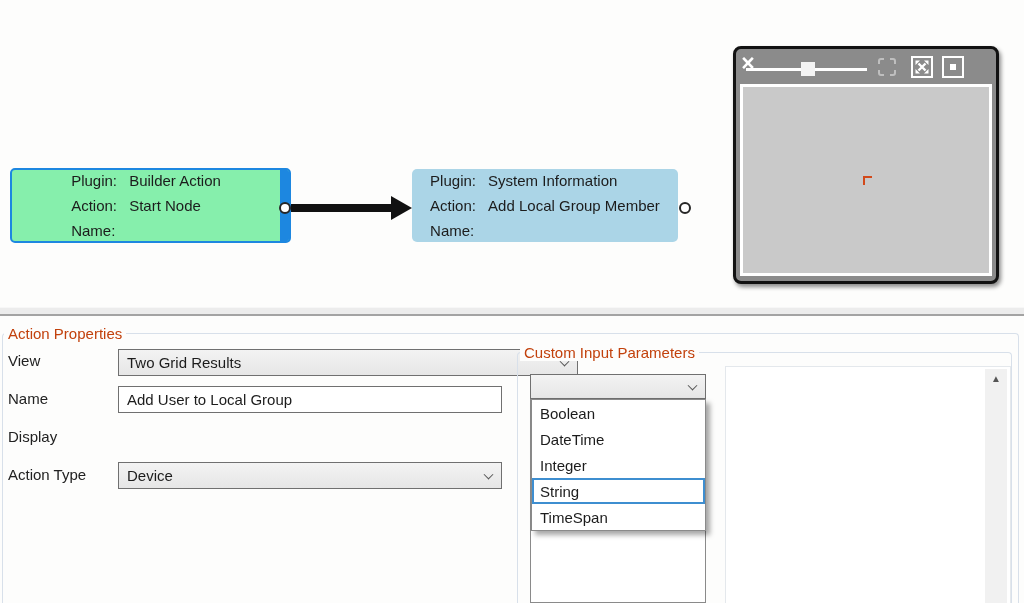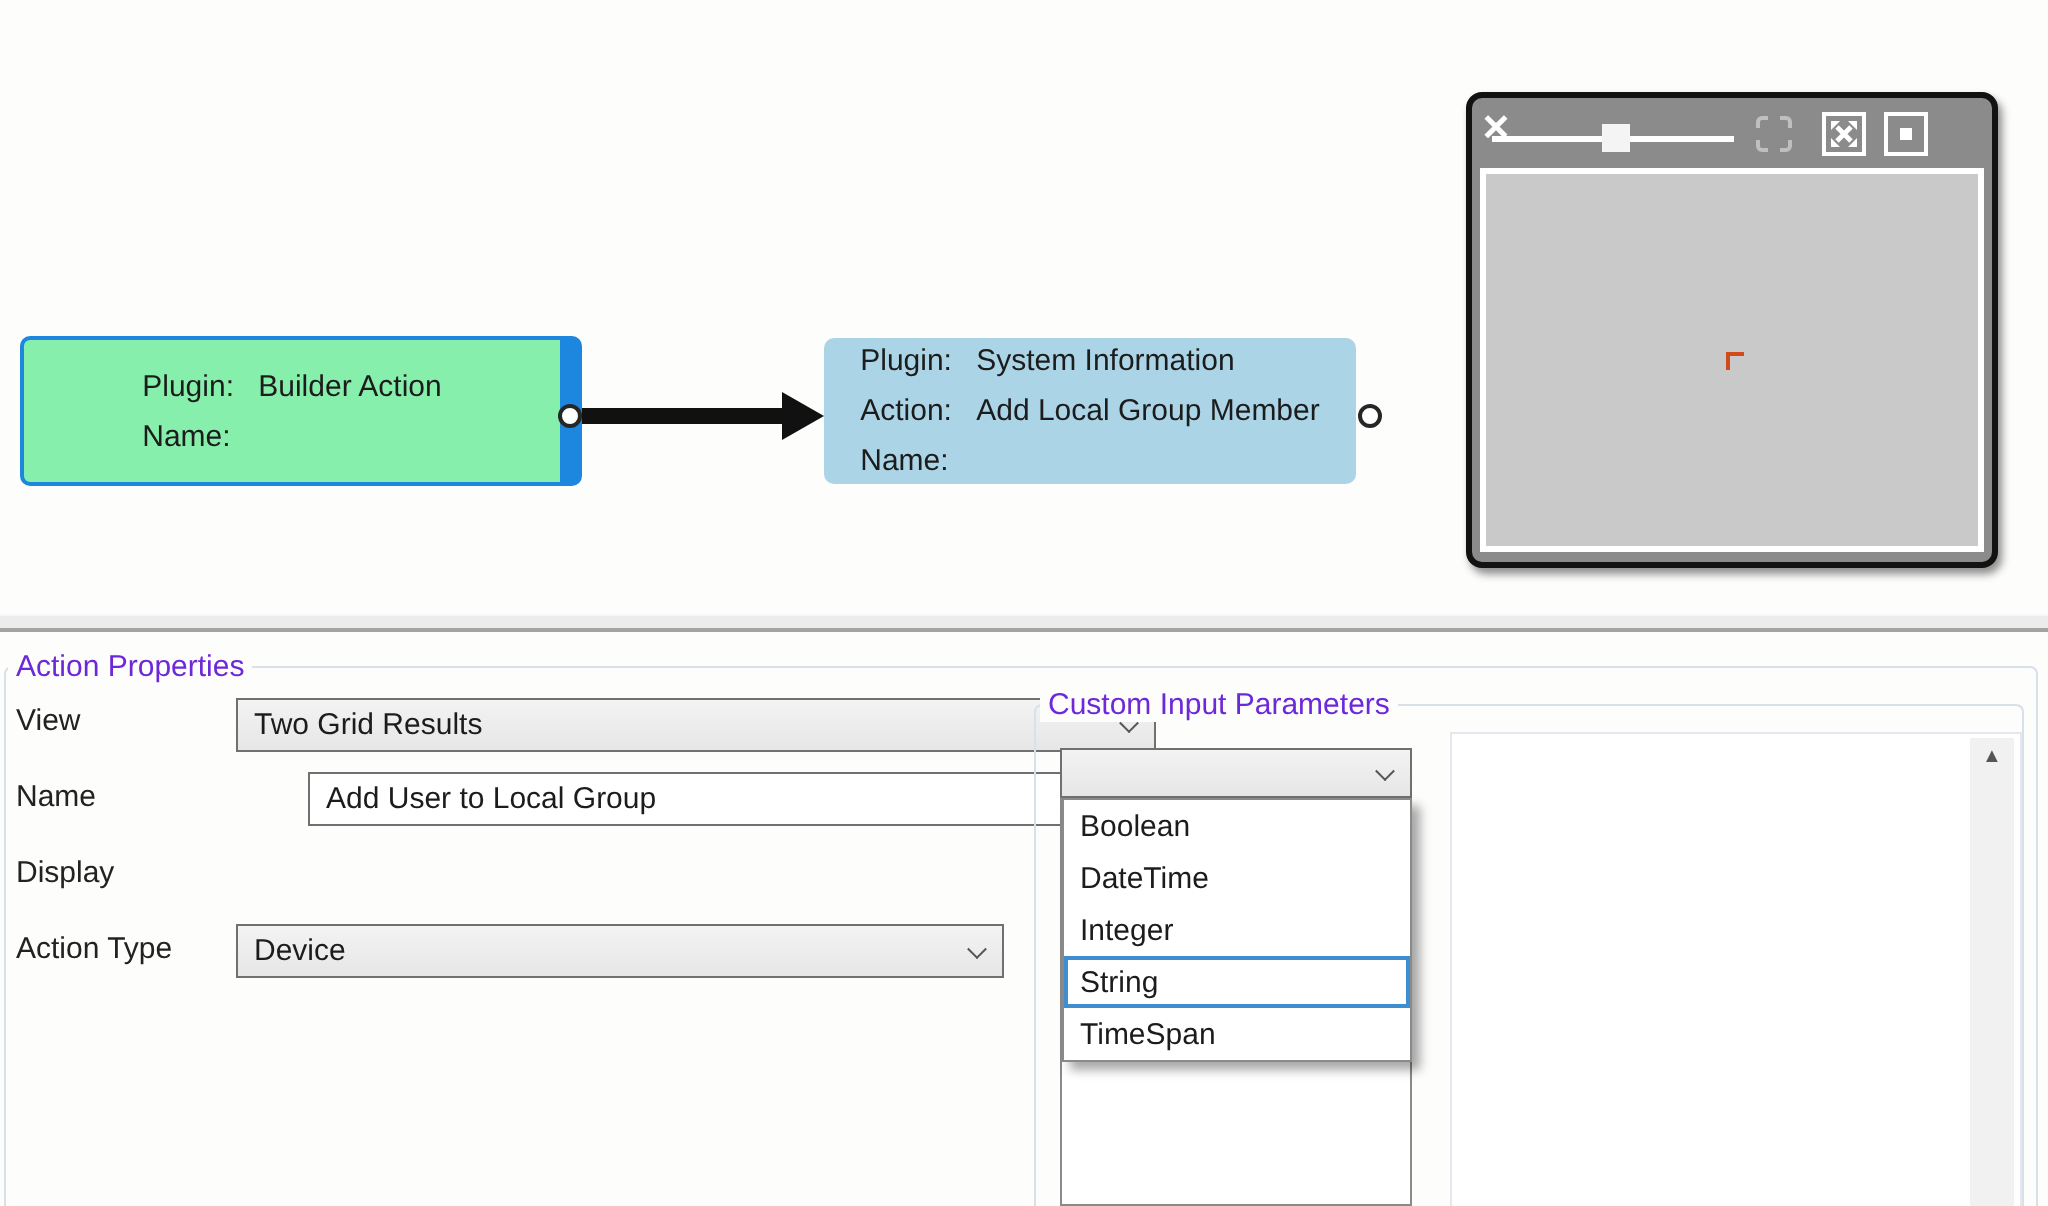--- a/index.html
+++ b/index.html
@@ -45,37 +45,37 @@
   #splitter { position:absolute; left:0; top:307px; width:1024px; height:9px;
               background:#ececec; border-top:1px solid #f7f7f7; border-bottom:2px solid #a3a3a3;
               cursor:row-resize; }
 
   
   .groupbox { position:absolute; border:1px solid #d8e0ea; border-bottom:none;
               border-radius:4px 4px 0 0; }
   #ap-group  { left:2px;   top:333px; width:1017px; height:270px; }
   #cip-group { left:517px; top:352px; width:495px;  height:251px; }
   .group-title { position:absolute; background:#fdfdfc; padding:0 4px; font-size:15px;
-                 color:#6d28d9; white-space:nowrap; }
+                 color:#c2410c; white-space:nowrap; }
   #ap-title  { left:4px;   top:325px; }
   #cip-title { left:520px; top:344px; }
 
   
   .flabel { position:absolute; left:8px; font-size:15px; color:#222; }
   .combo { position:absolute; border:1px solid #707070;
            background:linear-gradient(#f3f3f3,#e6e6e6);
            display:flex; align-items:center; padding:0 26px 0 8px; font-size:15px;
            cursor:default; }
   .textbox { position:absolute; border:1px solid #707070; background:#fff;
              font-size:15px; font-family:inherit; padding:0 8px; color:#1c1c1c; }
   .chev { position:absolute; right:9px; top:50%; width:7px; height:7px;
           border-right:1.6px solid #555; border-bottom:1.6px solid #555;
           transform:translateY(-70%) rotate(45deg); }
   #view-combo   { left:118px; top:349px; width:460px; height:27px;text-align:center; }
-  #name-input   { left:118px; top:386px; width:384px; height:27px;margin-left:36px; }
+  #name-input   { left:118px; top:386px; width:384px; height:27px; }
   #display-combo{ left:118px; top:423px; width:384px; height:27px; }
   #atype-combo  { left:118px; top:462px; width:384px; height:27px; }
   #view-label   { top:352px; } #name-label { top:390px; }
   #display-label{ top:428px; } #atype-label{ top:466px; }
 
   
   #ptype-combo { left:530px; top:374px; width:176px; height:25px; }
   #param-list  { position:absolute; left:530px; top:399px; width:176px; height:204px;
                  background:#fff; border:1px solid #8a8a8a; }
   #ptype-dropdown { position:absolute; left:531px; top:399px; width:175px;
@@ -94,20 +94,21 @@
 </style>
 </head>
 <body>
 
 <div id="screen">
 
   <div class="node" id="node-left">
     <div class="sel-strip"></div>
     <div class="node-text">
       <div class="nrow"><span class="nlabel">Plugin:</span><span>Builder Action</span></div>
+      <div class="nrow"><span class="nlabel">Action:</span><span>Start Node</span></div>
       <div class="nrow"><span class="nlabel">Name:</span><span></span></div>
     </div>
   </div>
 
   <div class="connector" id="connector-left"></div>
 
   <svg id="arrow" width="130" height="30" viewBox="0 0 130 30">
     <line x1="2" y1="15" x2="104" y2="15" stroke="#111" stroke-width="8"></line>
     <polygon points="102,3 102,27 123,15" fill="#111"></polygon>
   </svg>

